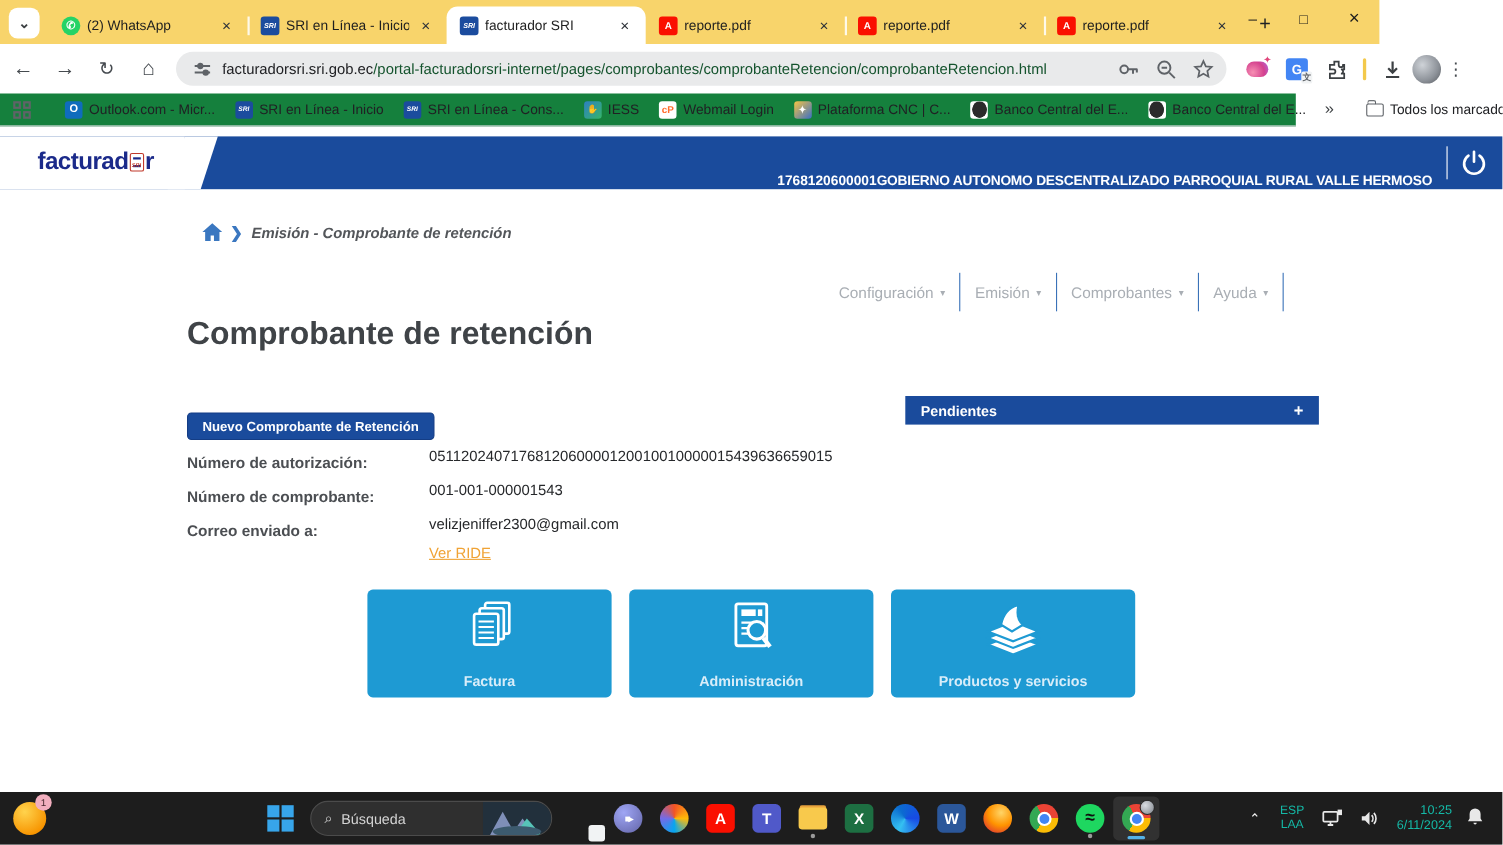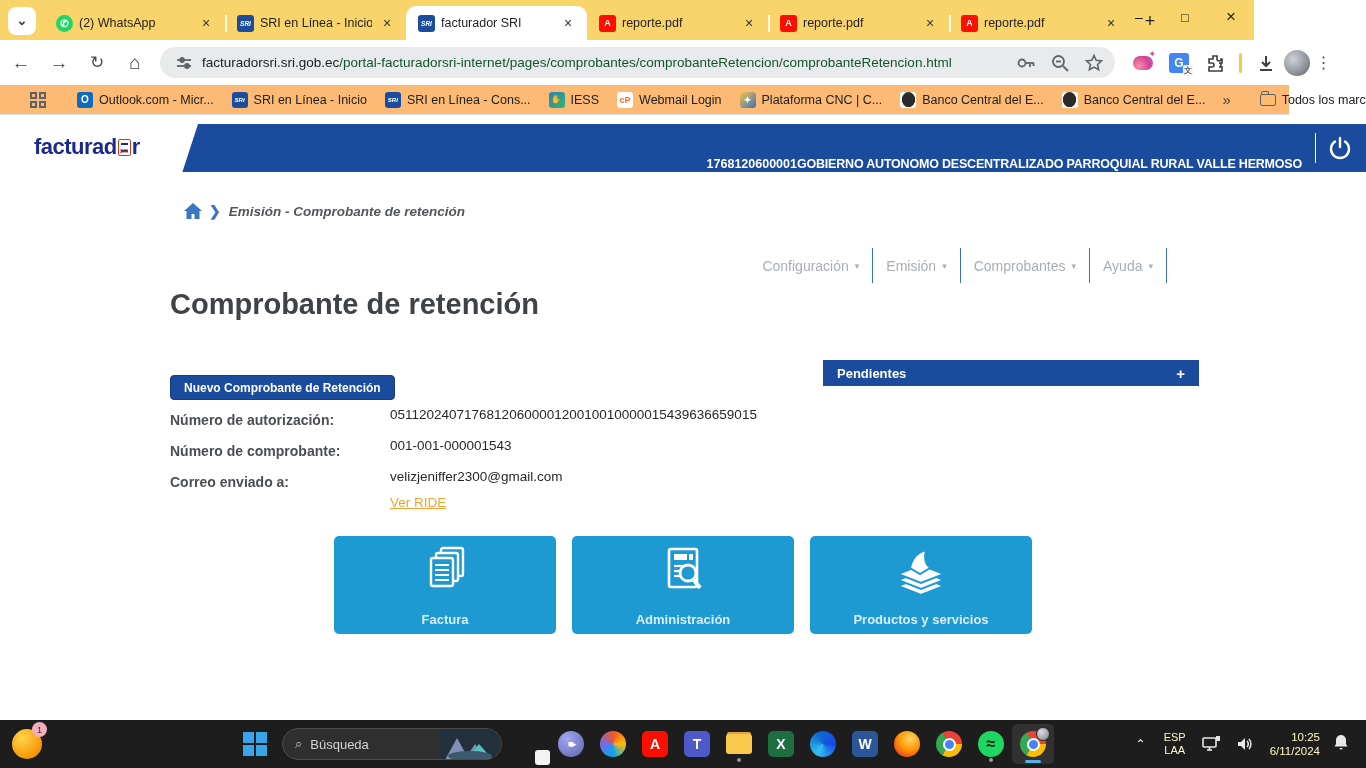--- a/index.html
+++ b/index.html
@@ -48,21 +48,21 @@
   .theme-ic { background:radial-gradient(circle at 30% 70%, #f78fb3, #d4418e 60%, #b06ae0); width:20px; height:14px; border-radius:7px; position:relative; }
   .theme-ic::after { content:"\2726"; position:absolute; right:-3px; top:-7px; color:#e0457b; font-size:9px; }
   .translate-ic { width:20px; height:20px; background:#4285f4; border-radius:3px; color:#fff; font-size:12px; font-weight:bold; display:flex; align-items:center; justify-content:center; position:relative; }
   .translate-ic::before { content:"G"; }
   .translate-ic::after { content:"\6587"; position:absolute; right:-4px; bottom:-3px; background:#f1f3f4; color:#5f6368; font-size:8px; padding:0 1px; border-radius:2px; }
   .vsep-y { width:2.5px; height:20px; background:#f3c94b; margin:0 6px; border-radius:2px; }
   .avatar { width:26px; height:26px; border-radius:50%; background:radial-gradient(circle at 35% 35%, #cfd3d8, #8d9299 60%, #55585d); }
   .kebab { color:#454a4f; font-size:16px; padding:0 10px 0 6px; }
   .kebab::before { content:"\22EE"; }
 
-  .bookmarksbar { position:absolute; top:85px; left:0; width:1289px; height:30px; background:#fdba74; border-bottom:1px solid #dadce0; display:flex; align-items:center; font-size:12.5px; color:#202124;padding-left:18px; }
+  .bookmarksbar { position:absolute; top:85px; left:0; width:1178px; height:30px; background:#15803d; border-bottom:1px solid #dadce0; display:flex; align-items:center; font-size:12.5px; color:#202124; }
   .apps-grid { width:16px; height:16px; margin:0 10px 0 12px; display:grid; grid-template-columns:7px 7px; grid-template-rows:7px 7px; gap:2px; }
   .apps-grid i { background:transparent; border:2px solid #5f6368; }
   .bm { display:flex; align-items:center; margin:0 9px; white-space:nowrap; }
   .bm .bmic { margin-right:6px; }
   .bmic { width:16px; height:16px; border-radius:3px; display:flex; align-items:center; justify-content:center; color:#fff; font-weight:bold; flex:none; }
   .bmic.outlook { background:#0f6cbd; font-size:10px; } .bmic.outlook::before { content:"O"; }
   .bmic.sri { background:#1b4c9e; font-size:6px; } .bmic.sri::before { content:"SRI"; font-style:italic; }
   .bmic.iess { background:linear-gradient(135deg,#2e7fc2,#35b56a); font-size:8px; } .bmic.iess::before { content:"\270B"; }
   .bmic.cpanel { background:#fff; color:#ff6c2c; font-size:9px; } .bmic.cpanel::before { content:"cP"; }
   .bmic.cnc { background:linear-gradient(135deg,#f6c445,#3b6fc4); font-size:9px; } .bmic.cnc::before { content:"\2726"; }
@@ -147,21 +147,21 @@
   .firefox { border-radius:50%; background:radial-gradient(circle at 62% 30%, #ffd567, #ff9400 48%, #e95420 75%, #b5007f 100%); }
   .chrome-ball { width:26px; height:26px; border-radius:50%; background:conic-gradient(from -30deg, #ea4335 0deg 120deg, #fbbc05 120deg 240deg, #34a853 240deg 360deg); display:flex; align-items:center; justify-content:center; }
   .chrome-ball i { width:13px; height:13px; border-radius:50%; background:#fff; display:flex; align-items:center; justify-content:center; }
   .chrome-ball i::after { content:""; width:9px; height:9px; border-radius:50%; background:#4285f4; }
   .spotify { border-radius:50%; background:#1ed760; color:#101010; font-size:12px; }
   .spotify::before { content:"\2248"; font-weight:bold; font-size:16px; line-height:6px; }
   .tb-slot.active-app { background:rgba(255,255,255,.09); }
   .tb-slot.active-app::after { content:""; position:absolute; bottom:1px; left:13px; width:16px; height:3px; border-radius:2px; background:#55b2e8; }
   .mini-avatar { position:absolute; right:4px; top:3px; width:14px; height:14px; border-radius:50%; background:radial-gradient(circle at 35% 35%, #d9dde2, #7d8289); border:1px solid #2a2a2a; }
   .run-dot { position:absolute; bottom:2px; left:19px; width:4px; height:4px; border-radius:50%; background:#9a9a9a; }
-  .tb-right { position:absolute; right:8px; top:0; height:48px; display:flex; align-items:center; color:#fef9c3; }
+  .tb-right { position:absolute; right:8px; top:0; height:48px; display:flex; align-items:center; color:#14b8a6; }
   .tray-chev { font-size:12px; padding:0 10px; color:#efefef; }
   .tray-chev::before { content:"\2303"; }
   .tray-lang { font-size:11px; line-height:13px; text-align:center; padding:0 8px; }
   .tray-ic { padding:0 7px; display:flex; align-items:center; }
   .tray-clock { font-size:11.5px; line-height:14px; text-align:right; padding:0 8px; }
   .tray-bell { padding:0 8px 0 4px; }
 </style>
 </head>
 <body>
 

